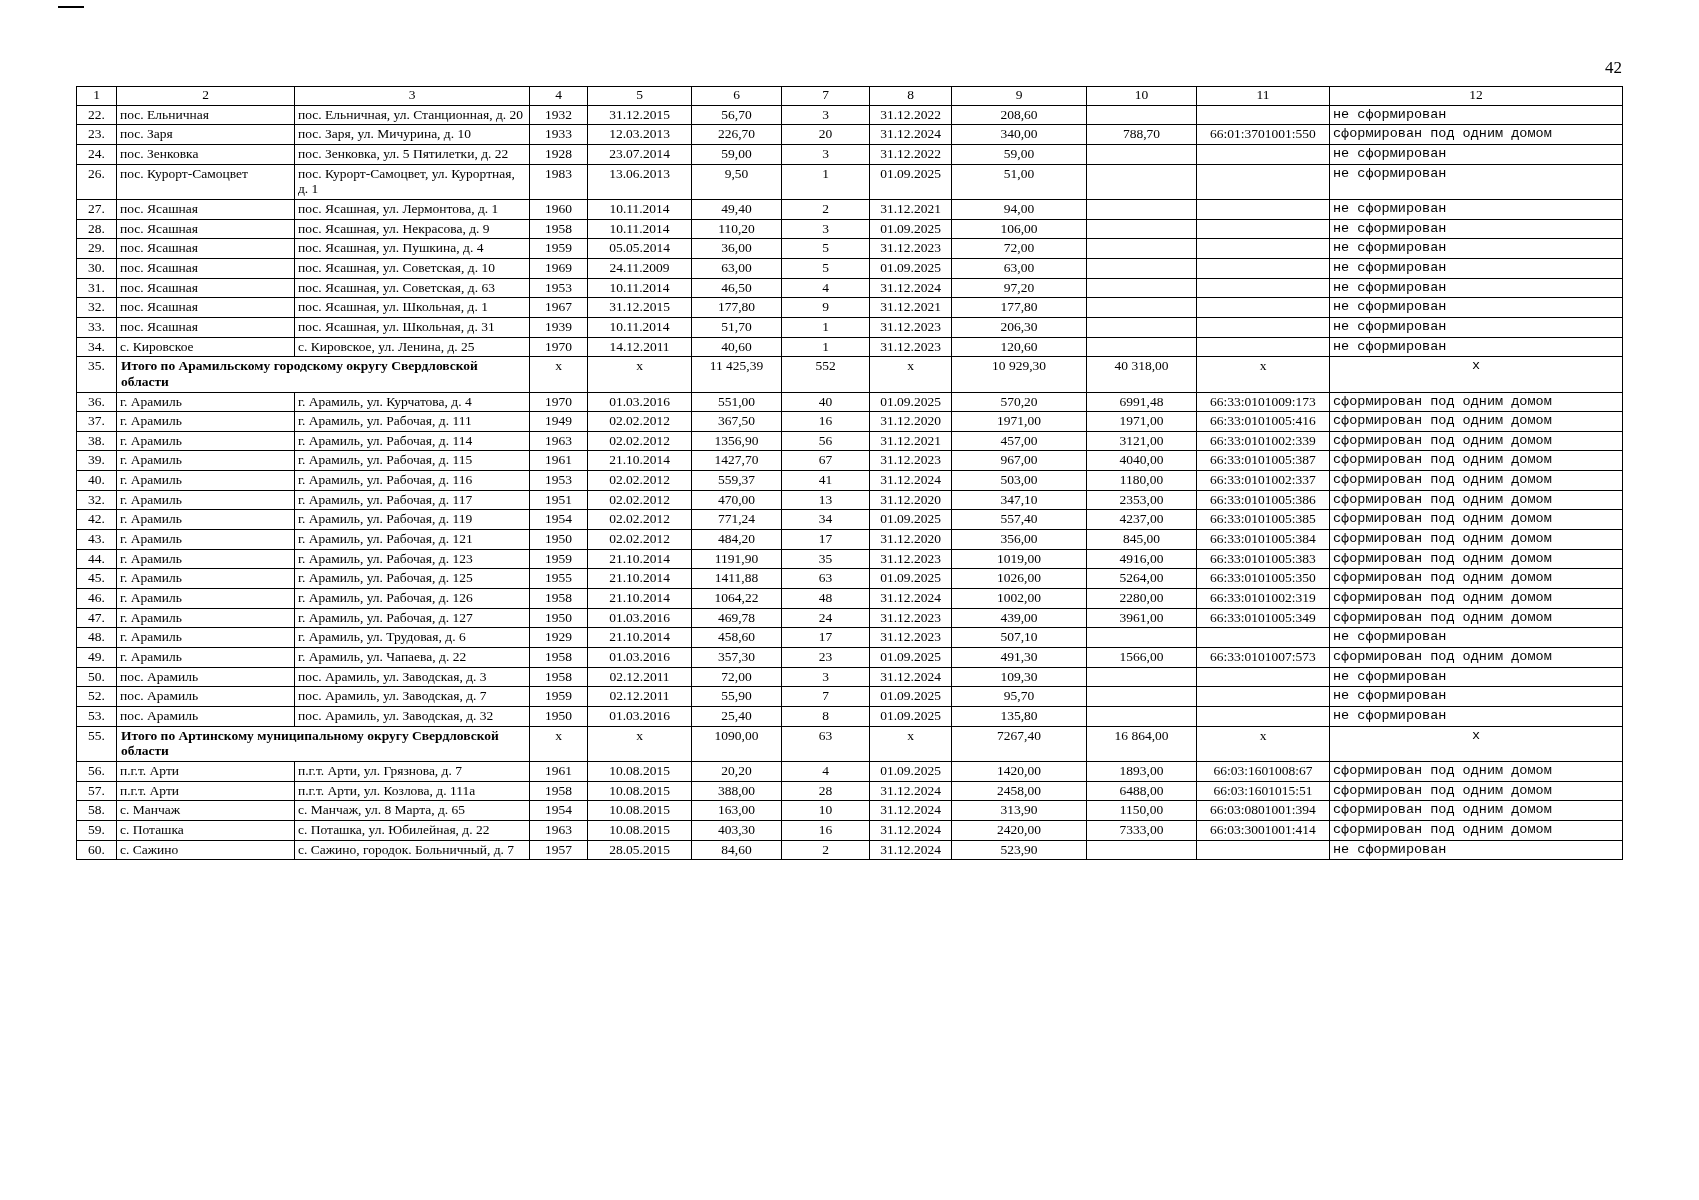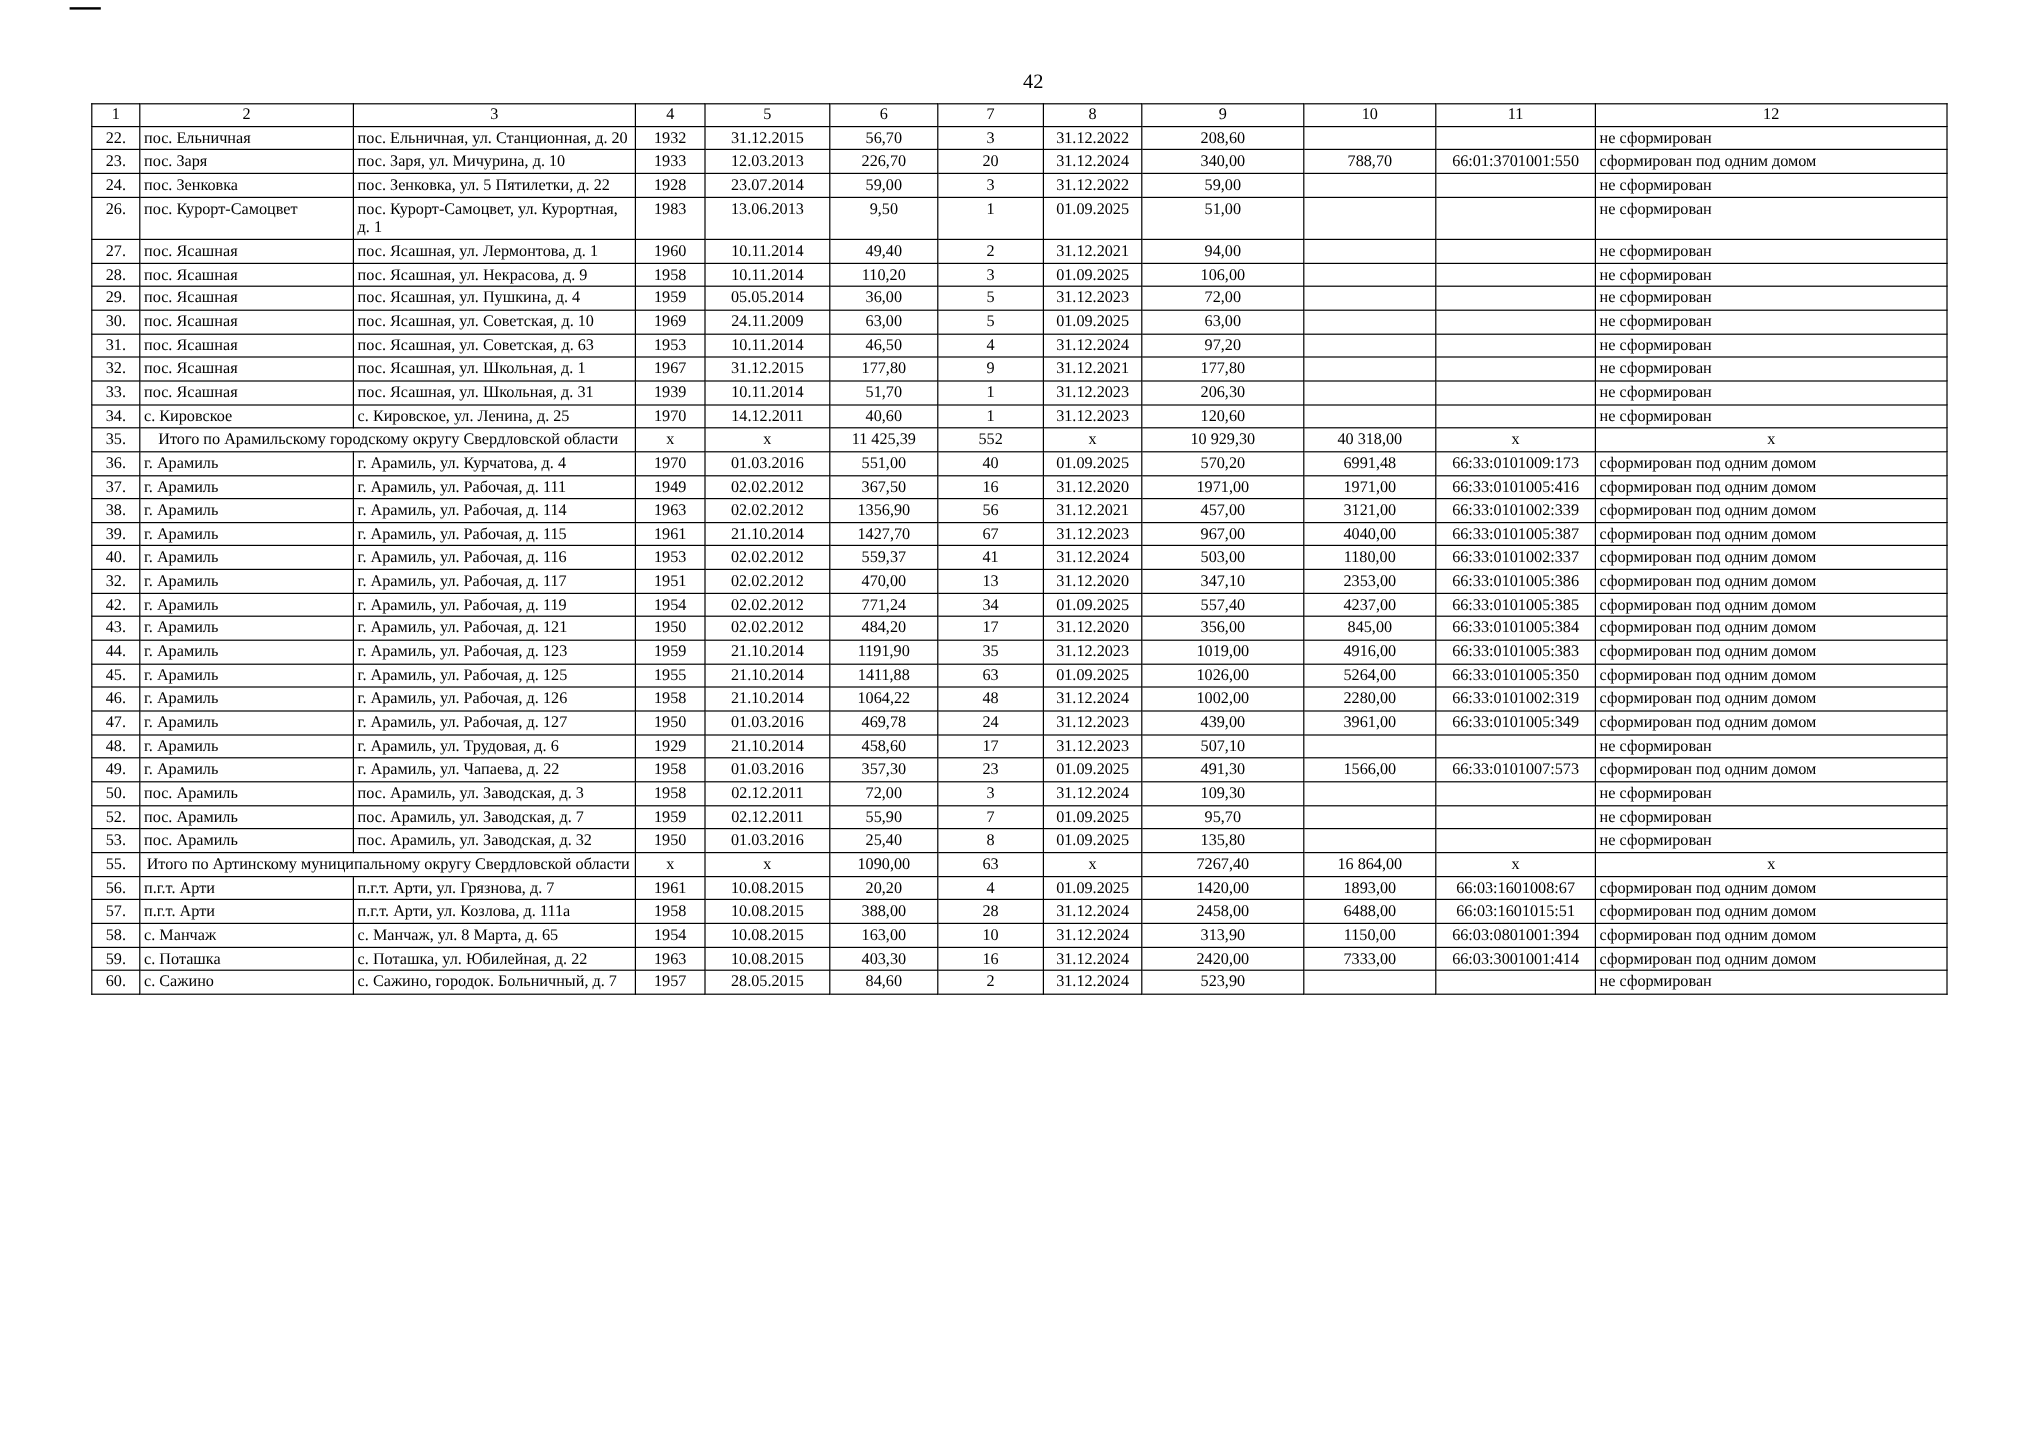--- a/index.html
+++ b/index.html
@@ -2,42 +2,42 @@
 <html><head>
 <meta charset="utf-8">
 <style>
   * { margin:0; padding:0; box-sizing:border-box; }
   html,body { background:#ffffff; }
   body {
     width:1699px; height:1200px; position:relative;
     font-family:"Liberation Serif", serif; color:#000;
   }
   .page-number {
-    position:absolute; top:58px; left:88px; width:1546px;
-    text-align:center; font-size:17px;
+    position:absolute; top:58px; left:76px; width:1546px;
+    text-align:right; font-size:17px;
   }
   .scan-artifact {
     position:absolute; left:58px; top:6px; width:26px; height:2px; background:#000;
   }
   table.registry {
     position:absolute; top:86px; left:76px; width:1546px;
     border-collapse:collapse; table-layout:fixed;
     font-size:13.5px; line-height:1.16;
   }
   table.registry th, table.registry td {
     border:1px solid #000; vertical-align:top;
     padding:1px 3px 2px; font-weight:normal;
     overflow:hidden;
   }
   table.registry thead th { text-align:center; padding:0 2px 2px; }
   td.ac { text-align:center; }
   td.al { text-align:left; padding-left:4px; padding-right:2px; }
-  td.c12 { text-align:left; padding:1px 133px 2px 6px; }
+  td.c12 { text-align:left; padding:1px 133px 2px 6px;font-family:Liberation Mono, monospace; }
   tr.total td.c12 { text-align:center; }
-  tr.total td.merged { text-align:center; padding-left:4px; }
+  tr.total td.merged { text-align:left; padding-left:4px;font-weight:bold; }
 </style>
 </head>
 <body>
 
 <div class="scan-artifact"></div>
 
 <div class="page-number">42</div>
 
 <table class="registry">
   <colgroup>

